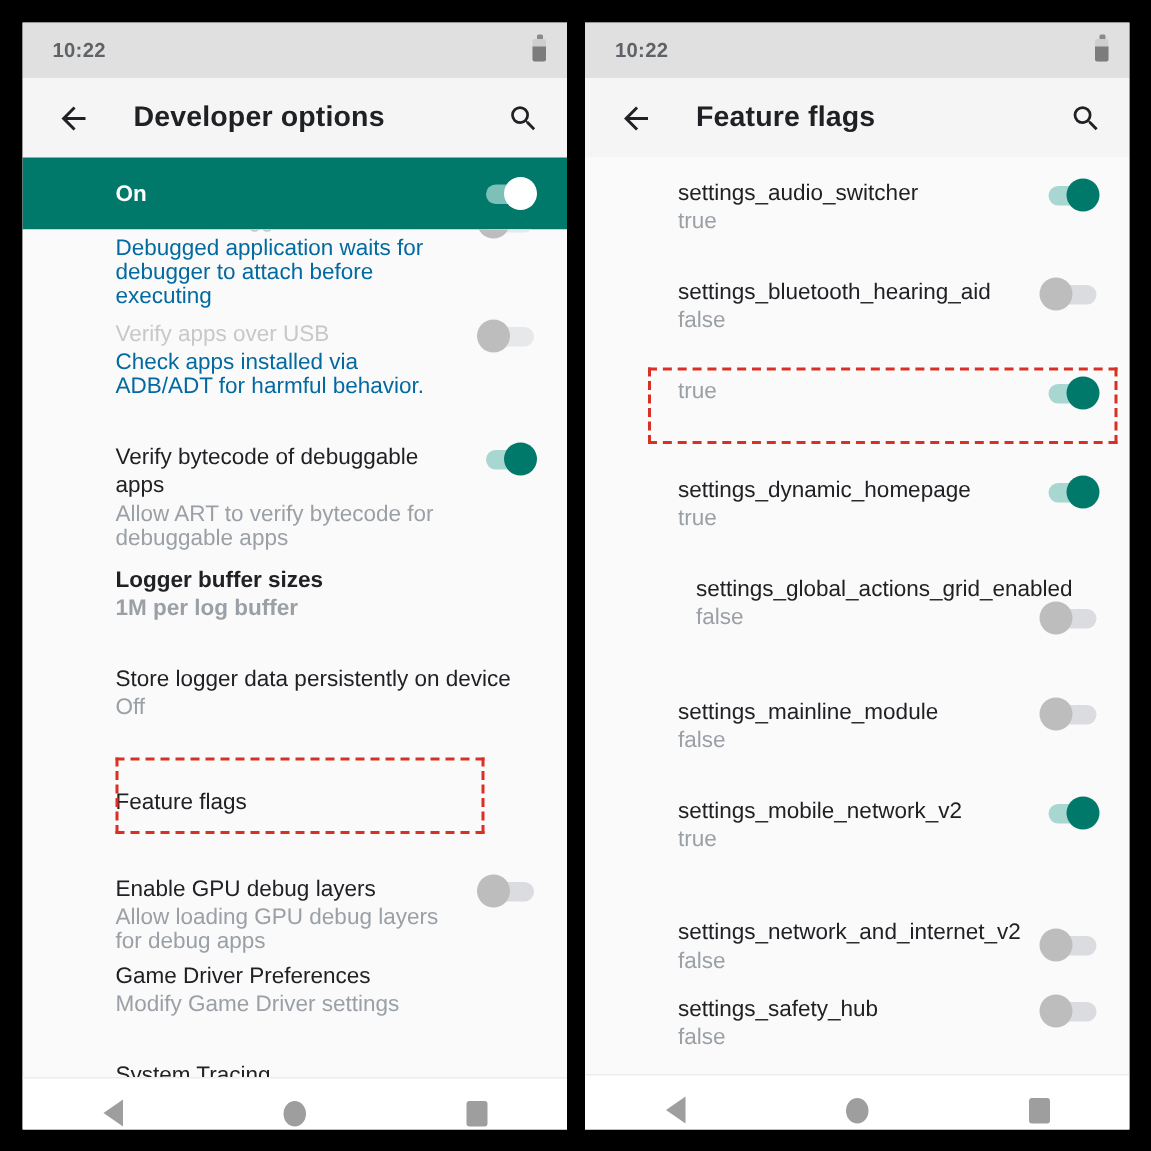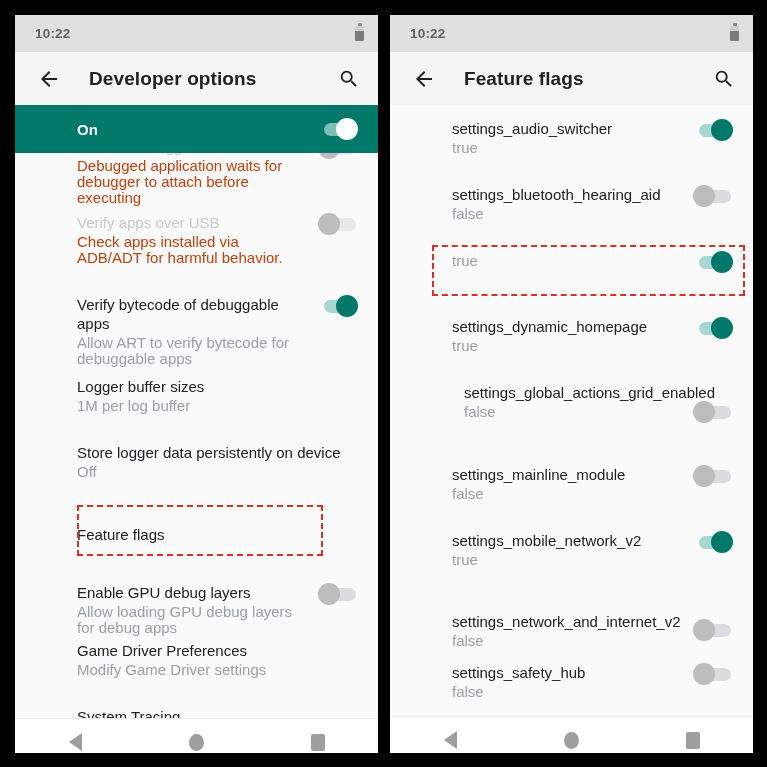--- a/index.html
+++ b/index.html
@@ -130,21 +130,21 @@
     color: #202124;
     line-height: 19px;
   }
   .row .t-sub {
     font-size: 15px;
     color: #9aa0a6;
     line-height: 16px;
     margin-top: 2px;
   }
   .row.dim .t-title { color: #c6c8ca; }
-  .row.dim .t-sub   { color: #c2410c; }
+  .row.dim .t-sub   { color: #0369a1; }
 
   .sw-wrap {
     flex: 0 0 auto;
     width: 40px;
     height: 22px;
     position: relative;
     margin-left: 12px;
   }
   .sw-track {
     position: absolute;
@@ -264,21 +264,21 @@
         <div class="texts">
           <div class="t-title">Verify bytecode of debuggable apps</div>
           <div class="t-sub">Allow ART to verify bytecode for debuggable apps</div>
         </div>
         <div class="sw-wrap sw-on">
           <div class="sw-track"></div>
           <div class="sw-thumb"></div>
         </div>
       </div>
 
-      <div class="row" style="top:224px;height:66px;position:absolute;left:0;right:0;">
+      <div class="row" style="top:224px;height:66px;position:absolute;left:0;right:0;font-weight:bold;">
         <div class="texts">
           <div class="t-title">Logger buffer sizes</div>
           <div class="t-sub">1M per log buffer</div>
         </div>
       </div>
 
       <div class="row" style="top:290px;height:62px;position:absolute;left:0;right:0;">
         <div class="texts">
           <div class="t-title">Store logger data persistently on device</div>
           <div class="t-sub">Off</div>

